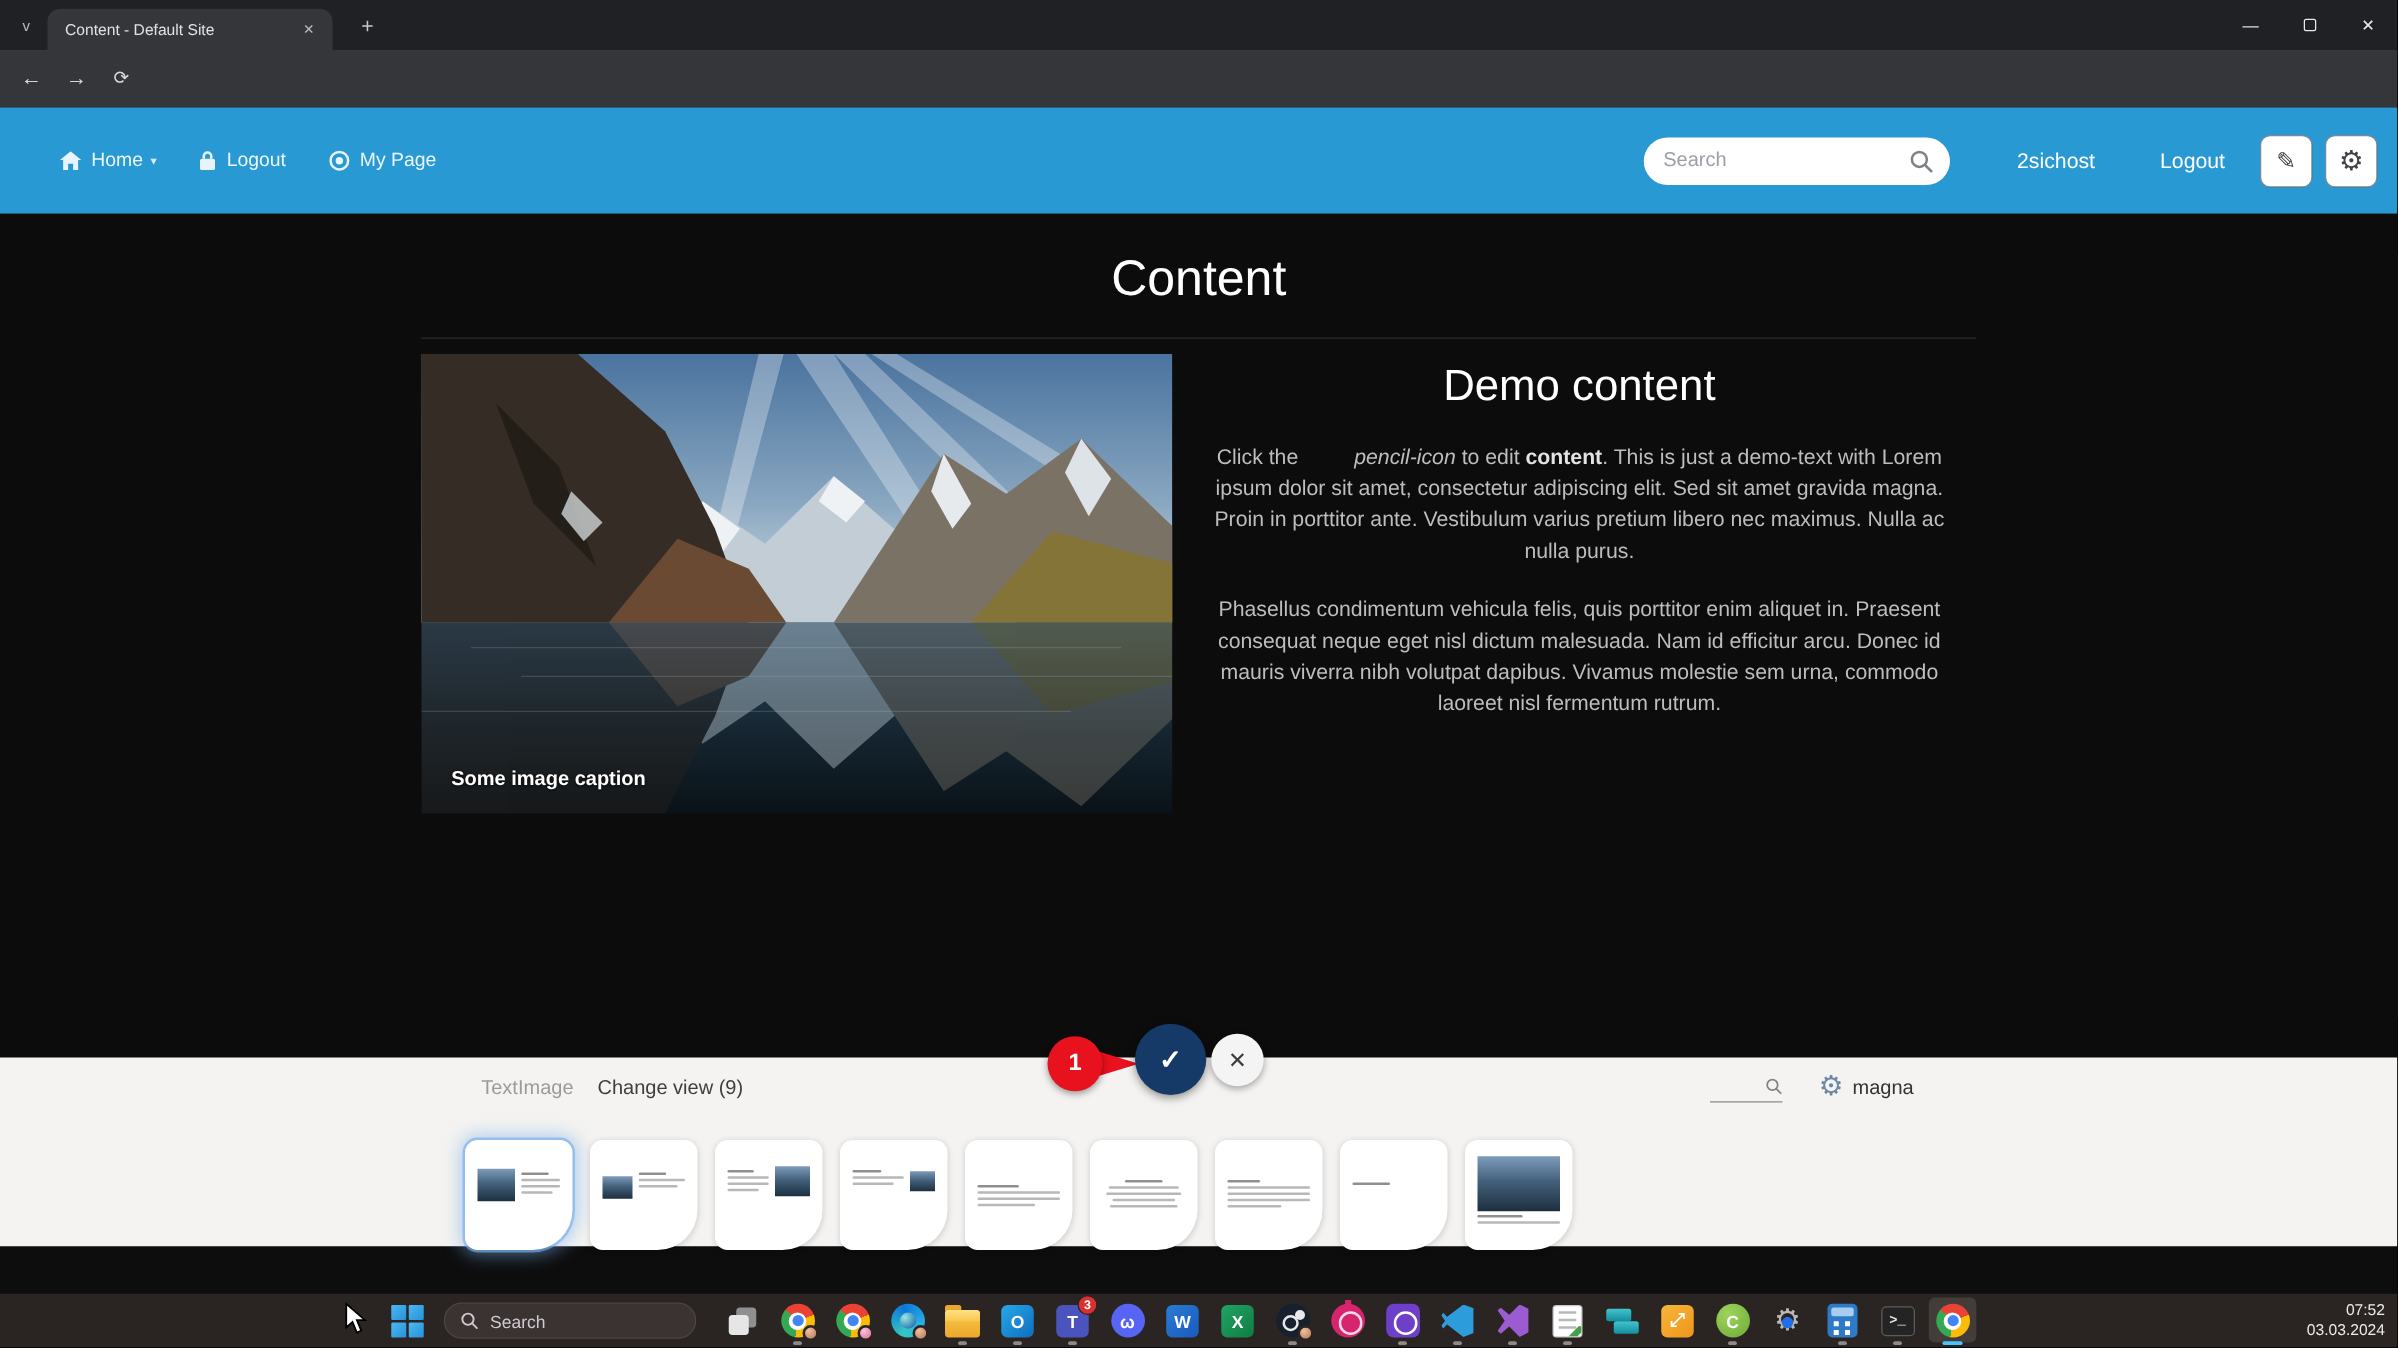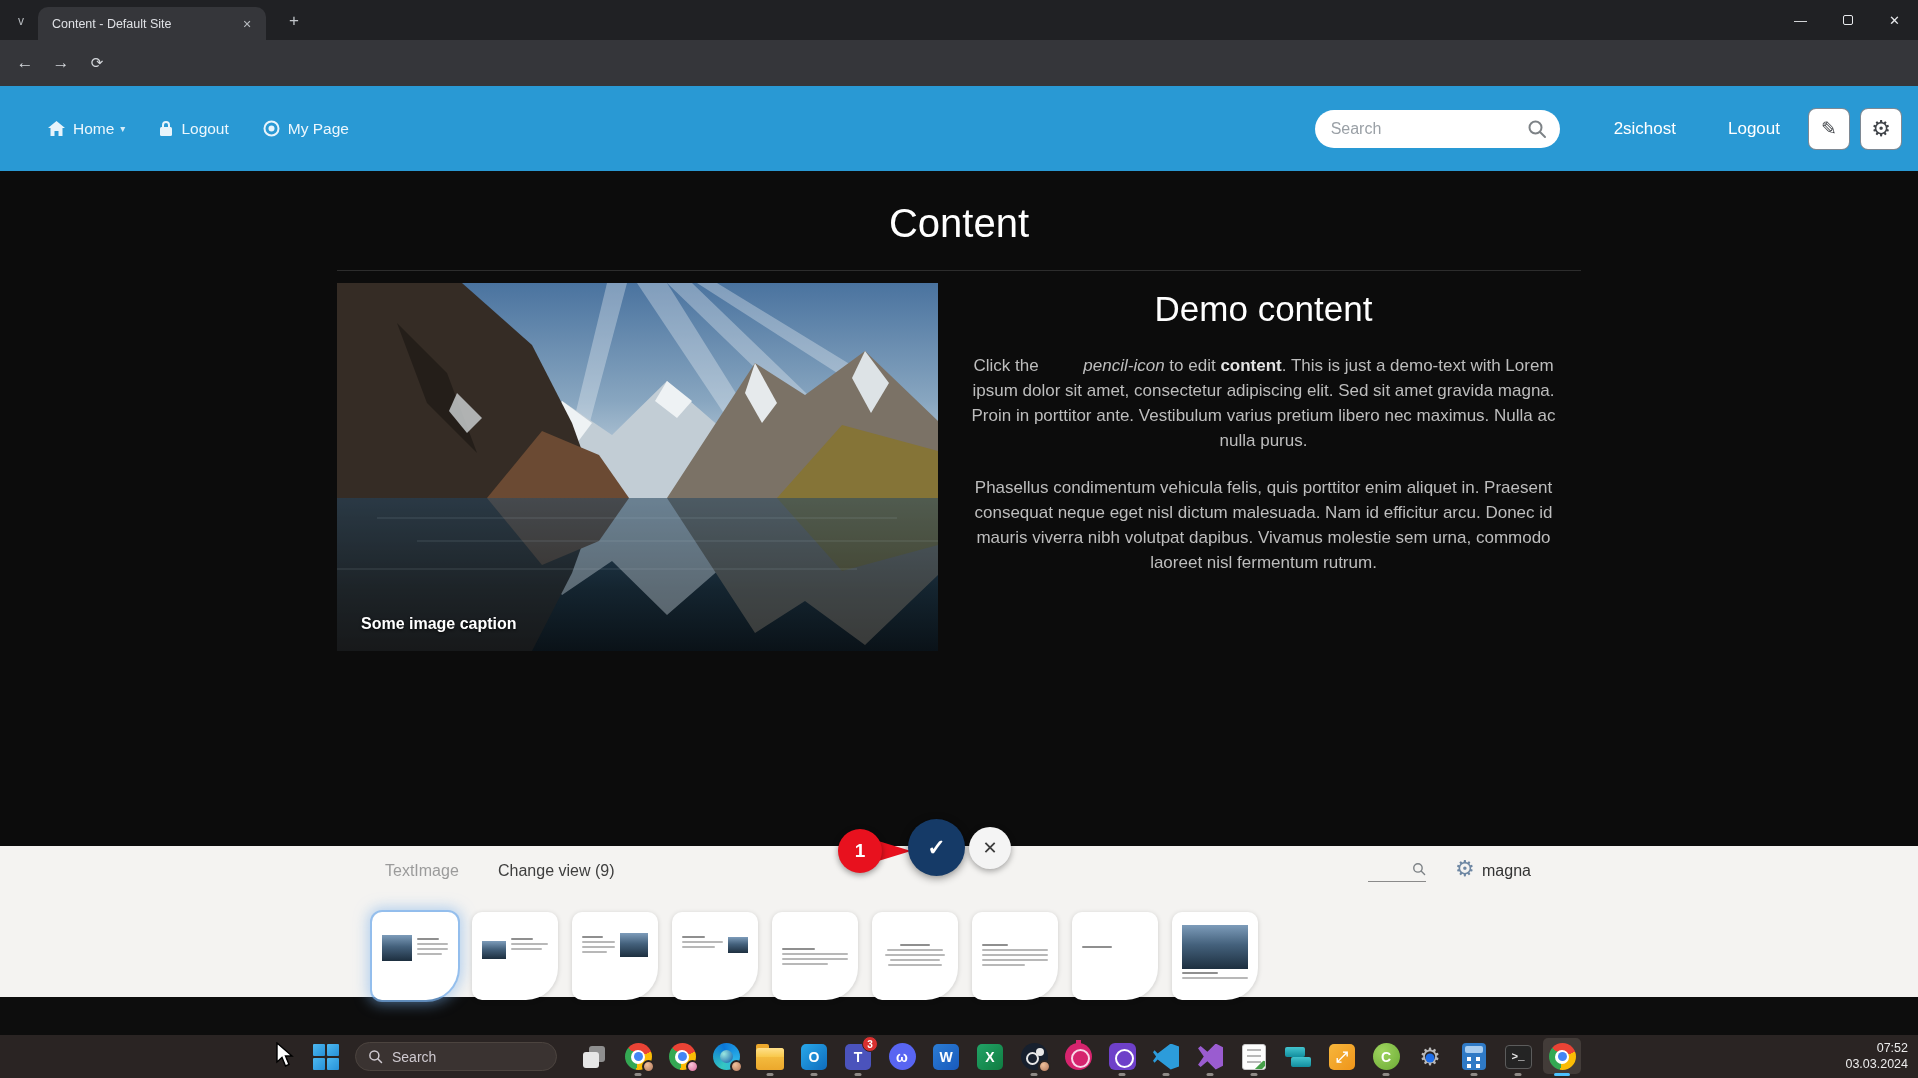--- a/index.html
+++ b/index.html
@@ -67,21 +67,21 @@
   
   .fab-row { position:absolute; left:0; top:0; z-index:50; }
   .fab-badge { position:absolute; left:838px; top:829px; width:44px; height:44px; background:#e8111e; border-radius:50%; color:#fff; font-size:19px; font-weight:bold; display:grid; place-items:center; box-shadow:0 2px 6px rgba(0,0,0,.4); }
   .fab-badge-tail { position:absolute; left:875px; top:840px; width:36px; height:22px; background:#e8111e; clip-path:polygon(0 0, 100% 50%, 0 100%); }
   .fab-check { position:absolute; left:908px; top:819px; width:57px; height:57px; background:#153a67; border-radius:50%; color:#fff; display:grid; place-items:center; font-size:22px; font-weight:bold; box-shadow:0 2px 8px rgba(0,0,0,.45); }
   .fab-close { position:absolute; left:969px; top:827px; width:42px; height:42px; background:#f4f4f4; border-radius:50%; color:#3c3c3c; display:grid; place-items:center; font-size:18px; box-shadow:0 2px 6px rgba(0,0,0,.35); }
 
   
   .edit-panel { position:absolute; left:0; top:846px; width:1918px; height:151px; background:#f4f3f1; }
   .panel-module { position:absolute; left:385px; top:16px; color:#9b9b9b; font-size:16px; }
-  .panel-changeview { position:absolute; left:498px; top:16px; color:#3e3e3e; font-size:16px; }
+  .panel-changeview { position:absolute; left:478px; top:16px; color:#3e3e3e; font-size:16px; }
   .panel-mini-search { position:absolute; left:1368px; top:14px; width:58px; height:22px; border:none; border-bottom:1px solid #8a8a8a; background:transparent; outline:none; font-size:13px; padding-right:16px; }
   .panel-mini-mag { position:absolute; left:1412px; top:16px; }
   .panel-gear { position:absolute; left:1455px; top:10px; color:#6e87a3; font-size:22px; }
   .panel-admin { position:absolute; left:1482px; top:16px; color:#333; font-size:16px; font-weight:500; }
 
   .thumbs { position:absolute; left:372px; top:66px; display:flex; gap:14px; }
   .thumb { width:86px; height:88px; background:#fff; border-radius:10px 10px 32px 10px; box-shadow:0 1px 5px rgba(0,0,0,.16); padding:11px 10px; position:relative; }
   .thumb.selected { box-shadow:0 0 0 2px rgba(120,175,235,.65), 0 0 14px 4px rgba(120,175,235,.55); }
   .mimg { background:linear-gradient(180deg,#7d9cba 0%,#44617c 45%,#1d2f3f 100%); }
   .bar { height:2px; background:#b8b8b8; border-radius:1px; margin:3px 0; }

